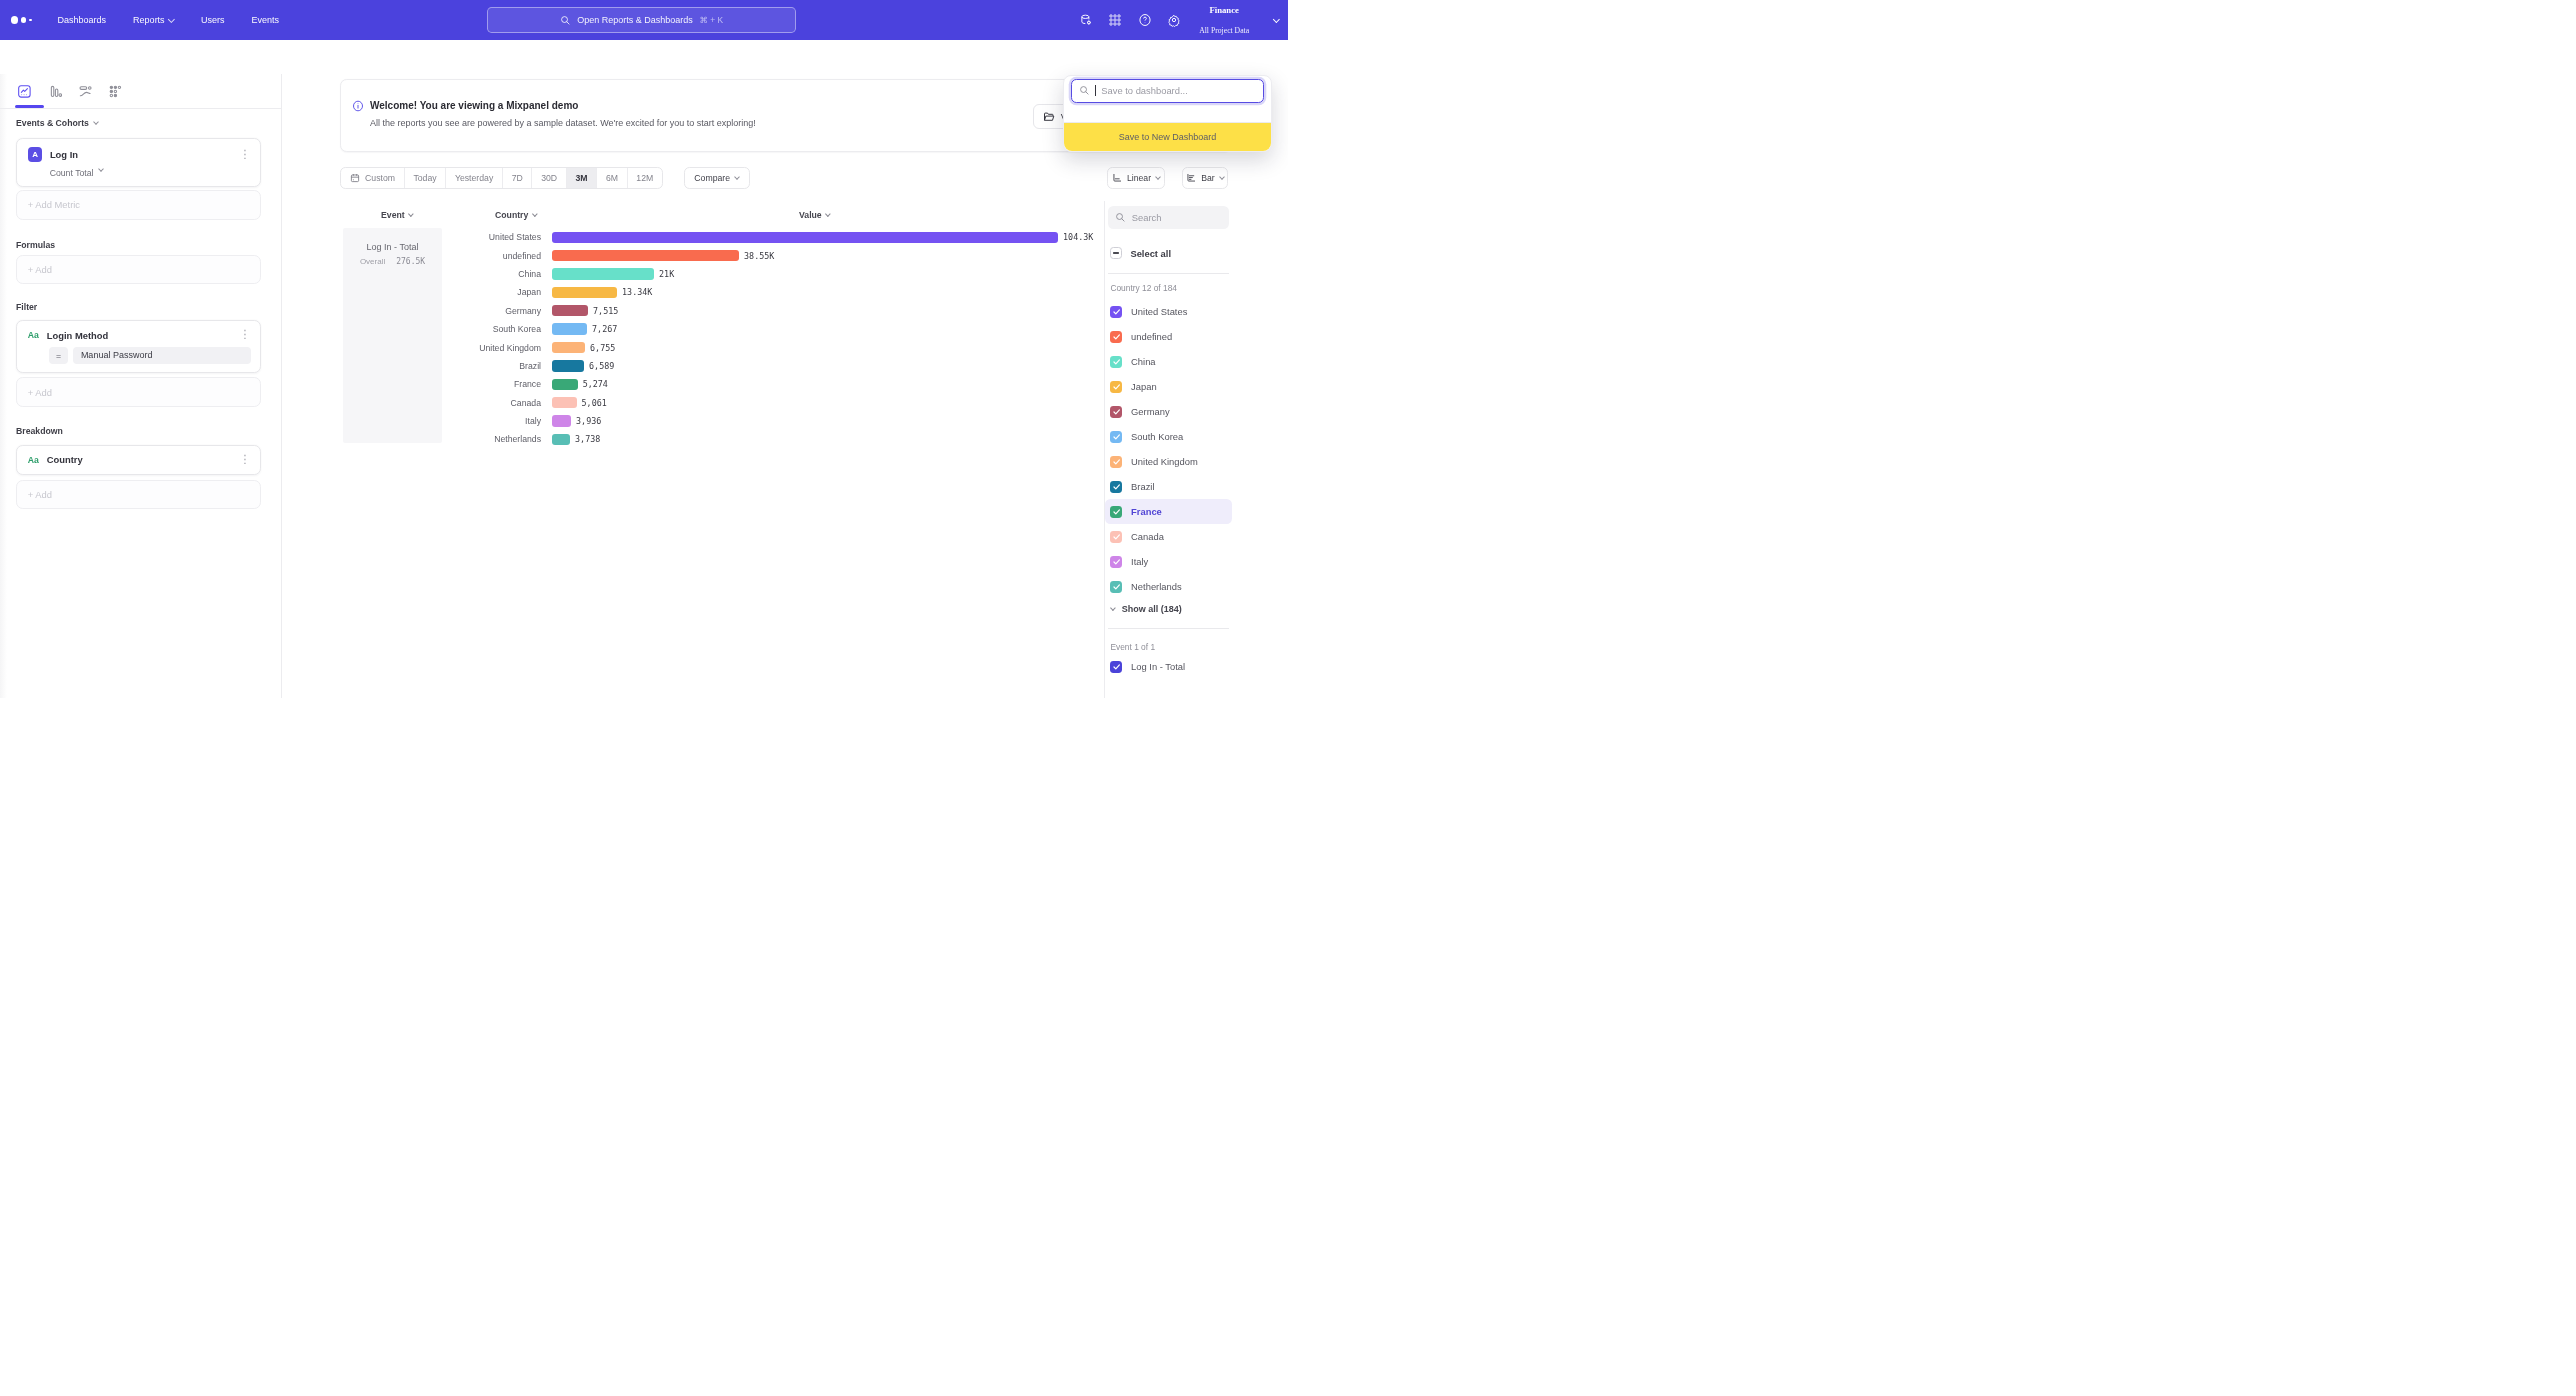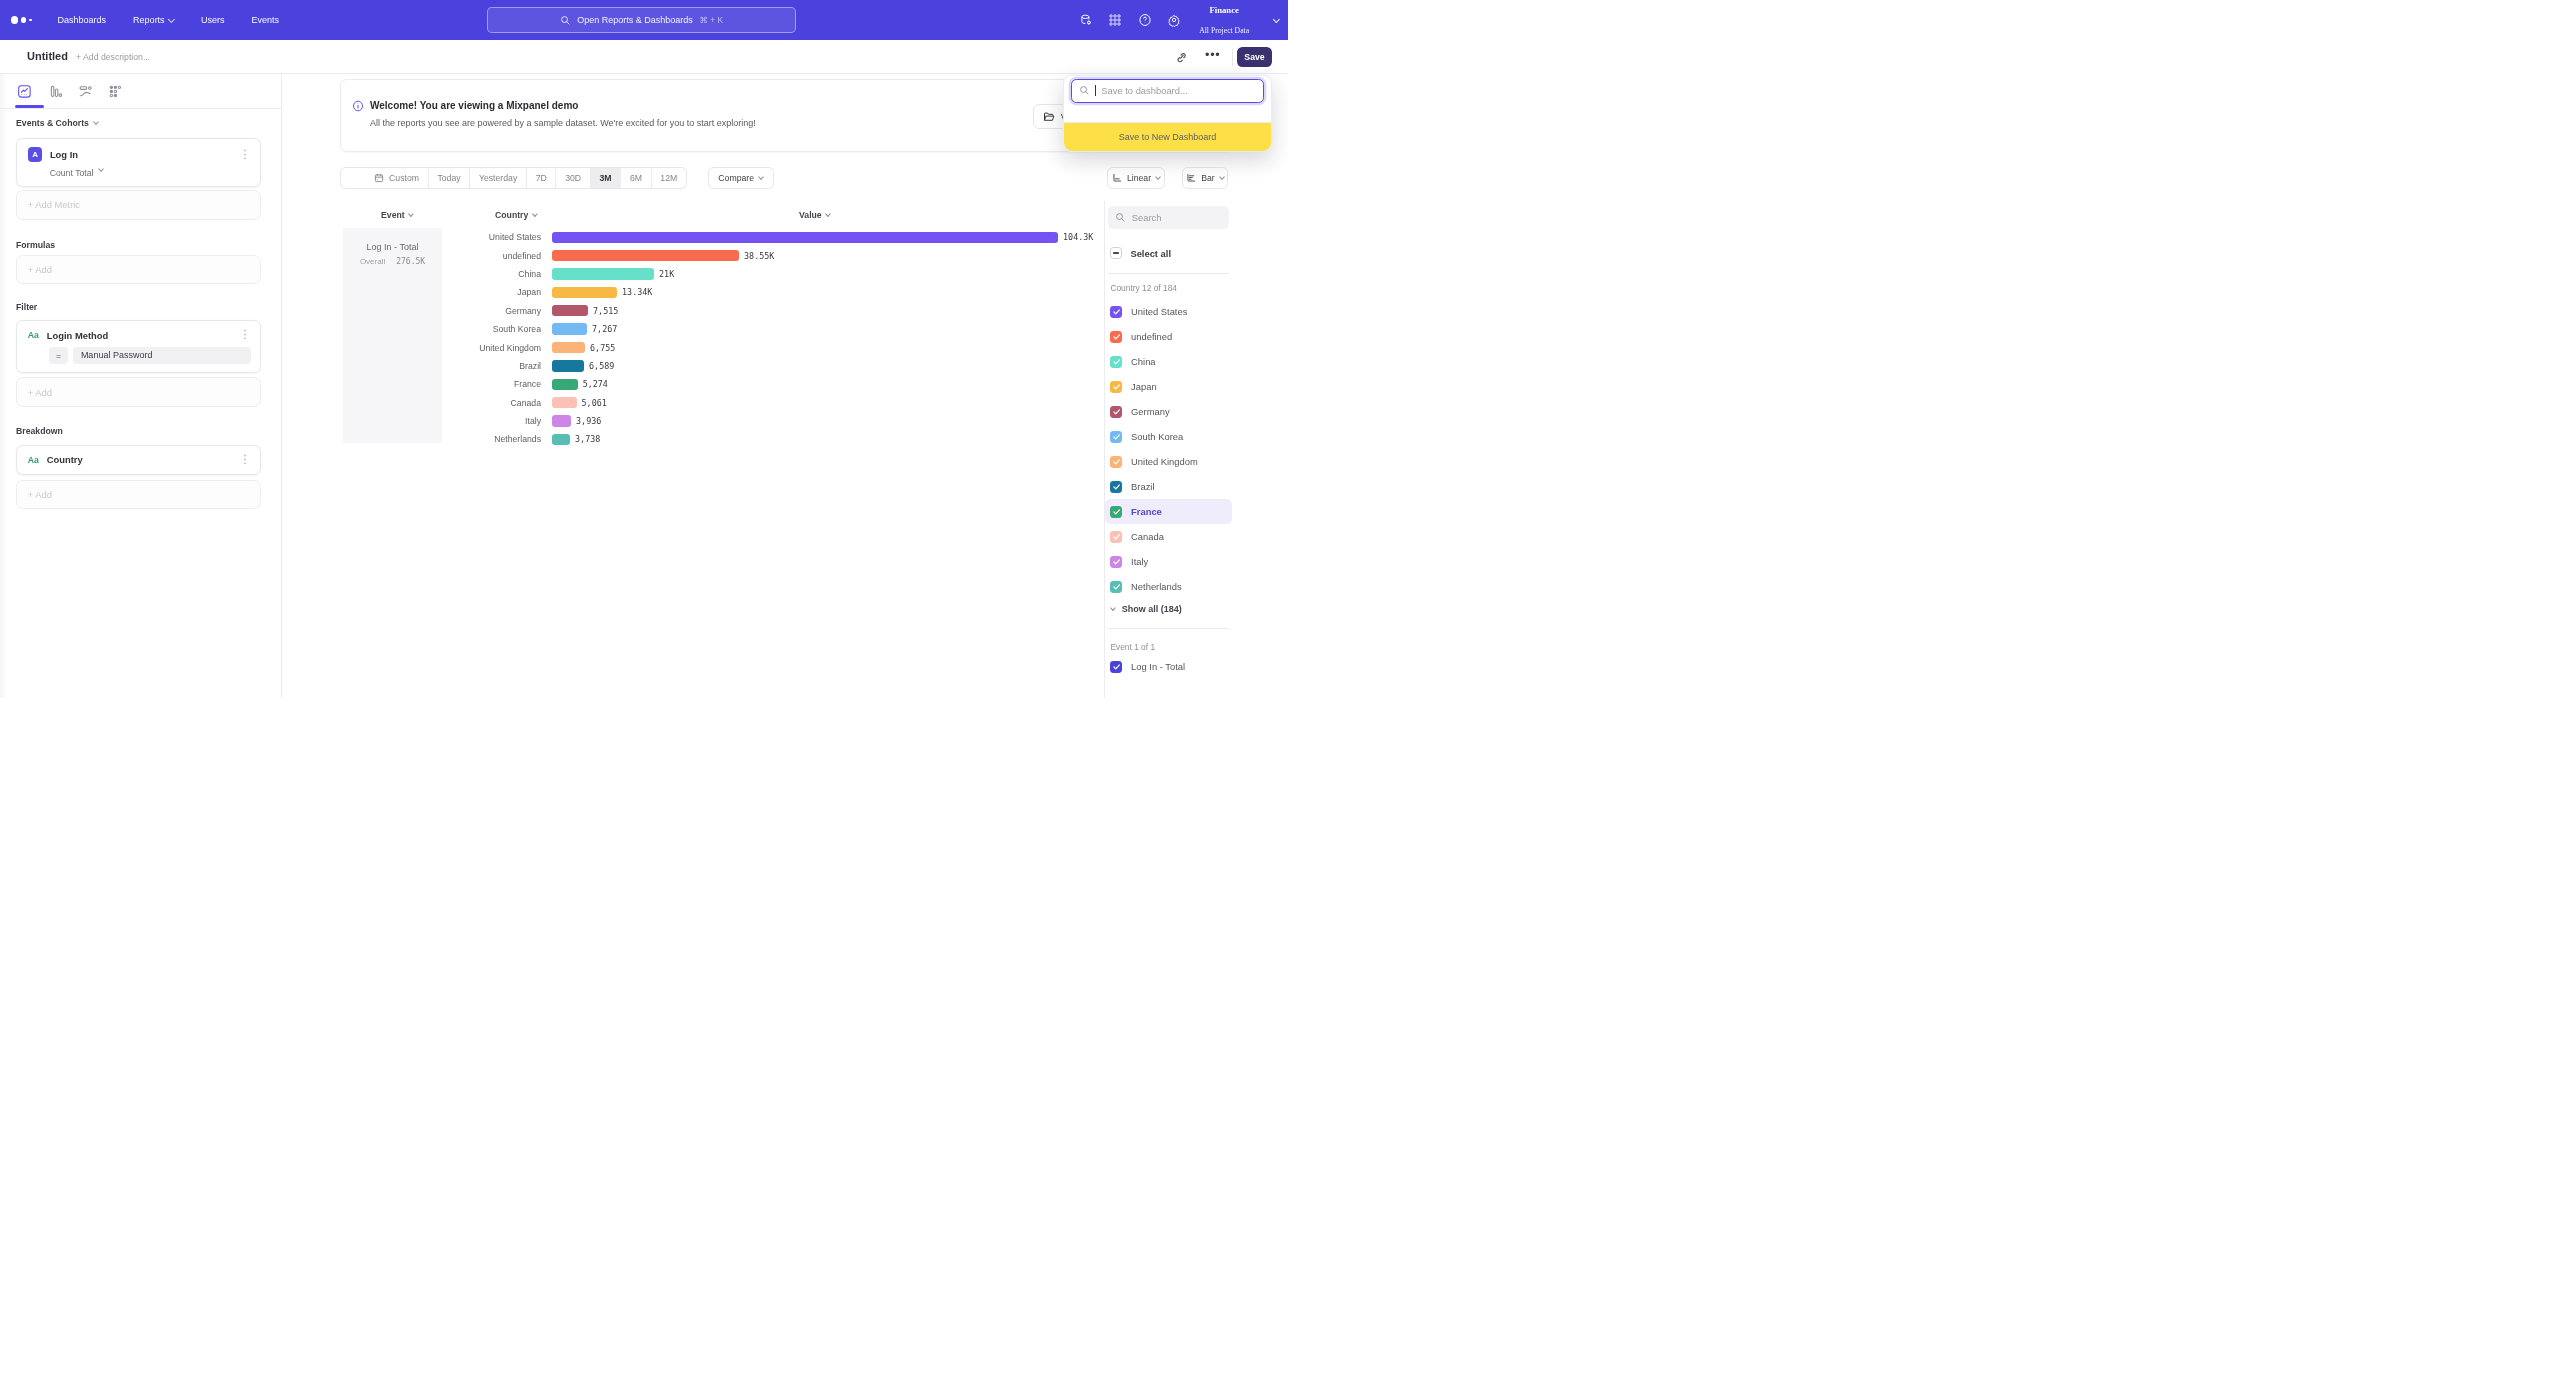--- a/index.html
+++ b/index.html
@@ -64,21 +64,21 @@
 
   
   .main { position:absolute; left:282px; top:74px; right:0; bottom:0; background:#fff; }
   .banner { position:absolute; left:58px; top:5.4px; width:891px; height:73px; border:0.7px solid #ececef; border-radius:6.7px; box-shadow:0 0.7px 1.3px rgba(30,30,60,.04); background:#fff; }
   .banner-title { position:absolute; left:29px; top:20px; font-size:10px; font-weight:700; color:#2b2b33; }
   .banner-sub { position:absolute; left:29px; top:38px; font-size:9px; color:#5a5a63; }
   .info-ic { position:absolute; left:10.7px; top:19.5px; width:12px; height:12px; }
   .banner-action { position:absolute; left:692px; top:24px; height:25px; width:121px; border:0.7px solid #e6e6ea; border-radius:6px; background:#fff; display:flex; align-items:center; gap:6px; padding-left:8.7px; font-size:9px; color:#3a3a42; cursor:pointer; }
 
   .toolbar { position:absolute; left:58px; top:93px; height:22px; display:flex; }
-  .seg-group { display:flex; border:0.7px solid #e7e7ea; border-radius:5.4px; overflow:hidden; height:22px;padding-left:24px; }
+  .seg-group { display:flex; border:0.7px solid #e7e7ea; border-radius:5.4px; overflow:hidden; height:22px; }
   .seg { display:flex; align-items:center; gap:5.4px; padding:0 8.7px; font-size:8.7px; color:#84848d; border-left:0.7px solid #ececef; cursor:pointer; white-space:nowrap; }
   .seg:first-child { border-left:none; }
   .seg.sel { background:#ededf0; color:#35353e; font-weight:700; }
   .compare-btn { margin-left:21px; height:22px; border:0.7px solid #e7e7ea; border-radius:5.4px; background:#fff; display:flex; align-items:center; gap:5.4px; padding:0 9.4px; font-size:8.7px; color:#3f3f48; cursor:pointer; }
   .compare-btn .chev, .type-btn .chev { color:#8c8c95; width:4px; height:4px; }
   .type-btn { position:absolute; top:93px; height:22px; border:0.7px solid #e7e7ea; border-radius:5.4px; background:#fff; display:flex; align-items:center; justify-content:center; gap:5.4px; font-size:8.7px; color:#3f3f48; cursor:pointer; }
   .btn-linear { right:123px; width:58px; }
   .btn-bar { right:60px; width:46px; }
 
   
@@ -190,32 +190,20 @@
           <path d="M11 2.8l1.2 2.3 2.6-.5 1 2.4 2.5 1-0.5 2.6 2 1.4-1.2 2.3.7 2.5-2.4 1-.4 2.6-2.6-.2-1.7 2-2.2-1.4-2.4 1-1.4-2.2-2.6-.3.3-2.6-2-1.7 1.5-2.1-.9-2.5 2.3-1.2.2-2.6 2.6-.1 1.4-2.2z" stroke-linejoin="round" transform="scale(0.92) translate(1,1)"></path>
         </svg>
       <div class="proj">
         <div class="p1">Finance</div>
         <div class="p2">All Project Data</div>
       </div>
       <span class="chev proj-chev"></span>
     </div>
   </div>
 
-  <div class="rheader">
-    <span class="rtitle">Untitled</span>
-    <span class="rdesc">+ Add description...</span>
-    <svg class="link-ic" viewBox="0 0 20 20" fill="none" stroke="#3f3f47" stroke-width="1.7" stroke-linecap="round">
-        <path d="M8.5 11.5l4.5-4.5"></path>
-        <path d="M9.5 6.5l1.8-1.8a3 3 0 0 1 4.2 4.2l-1.8 1.8"></path>
-        <path d="M11.5 14.5l-1.8 1.8a3 3 0 0 1-4.2-4.2l1.8-1.8"></path>
-      </svg>
-    <span class="kebab-h">•••</span>
-    <span class="hdivider"></span>
-    <button class="save-btn">Save</button>
-  </div>
 
   <div class="sidebar">
     <div class="stabs">
       <span class="stab">
         <svg viewBox="0 0 22 22" fill="none" stroke="#5d4ff1" stroke-width="1.6">
             <rect x="2.5" y="2.5" width="17" height="17" rx="3.5"></rect>
             <polyline points="6.5,12.5 9.5,9 11.5,11 15.5,6.8" stroke-linecap="round" stroke-linejoin="round"></polyline>
             <circle cx="7" cy="16" r="0.7" fill="#5d4ff1" stroke="none"></circle>
             <circle cx="10.5" cy="16" r="0.7" fill="#5d4ff1" stroke="none"></circle>
             <circle cx="14" cy="16" r="0.7" fill="#5d4ff1" stroke="none"></circle>

